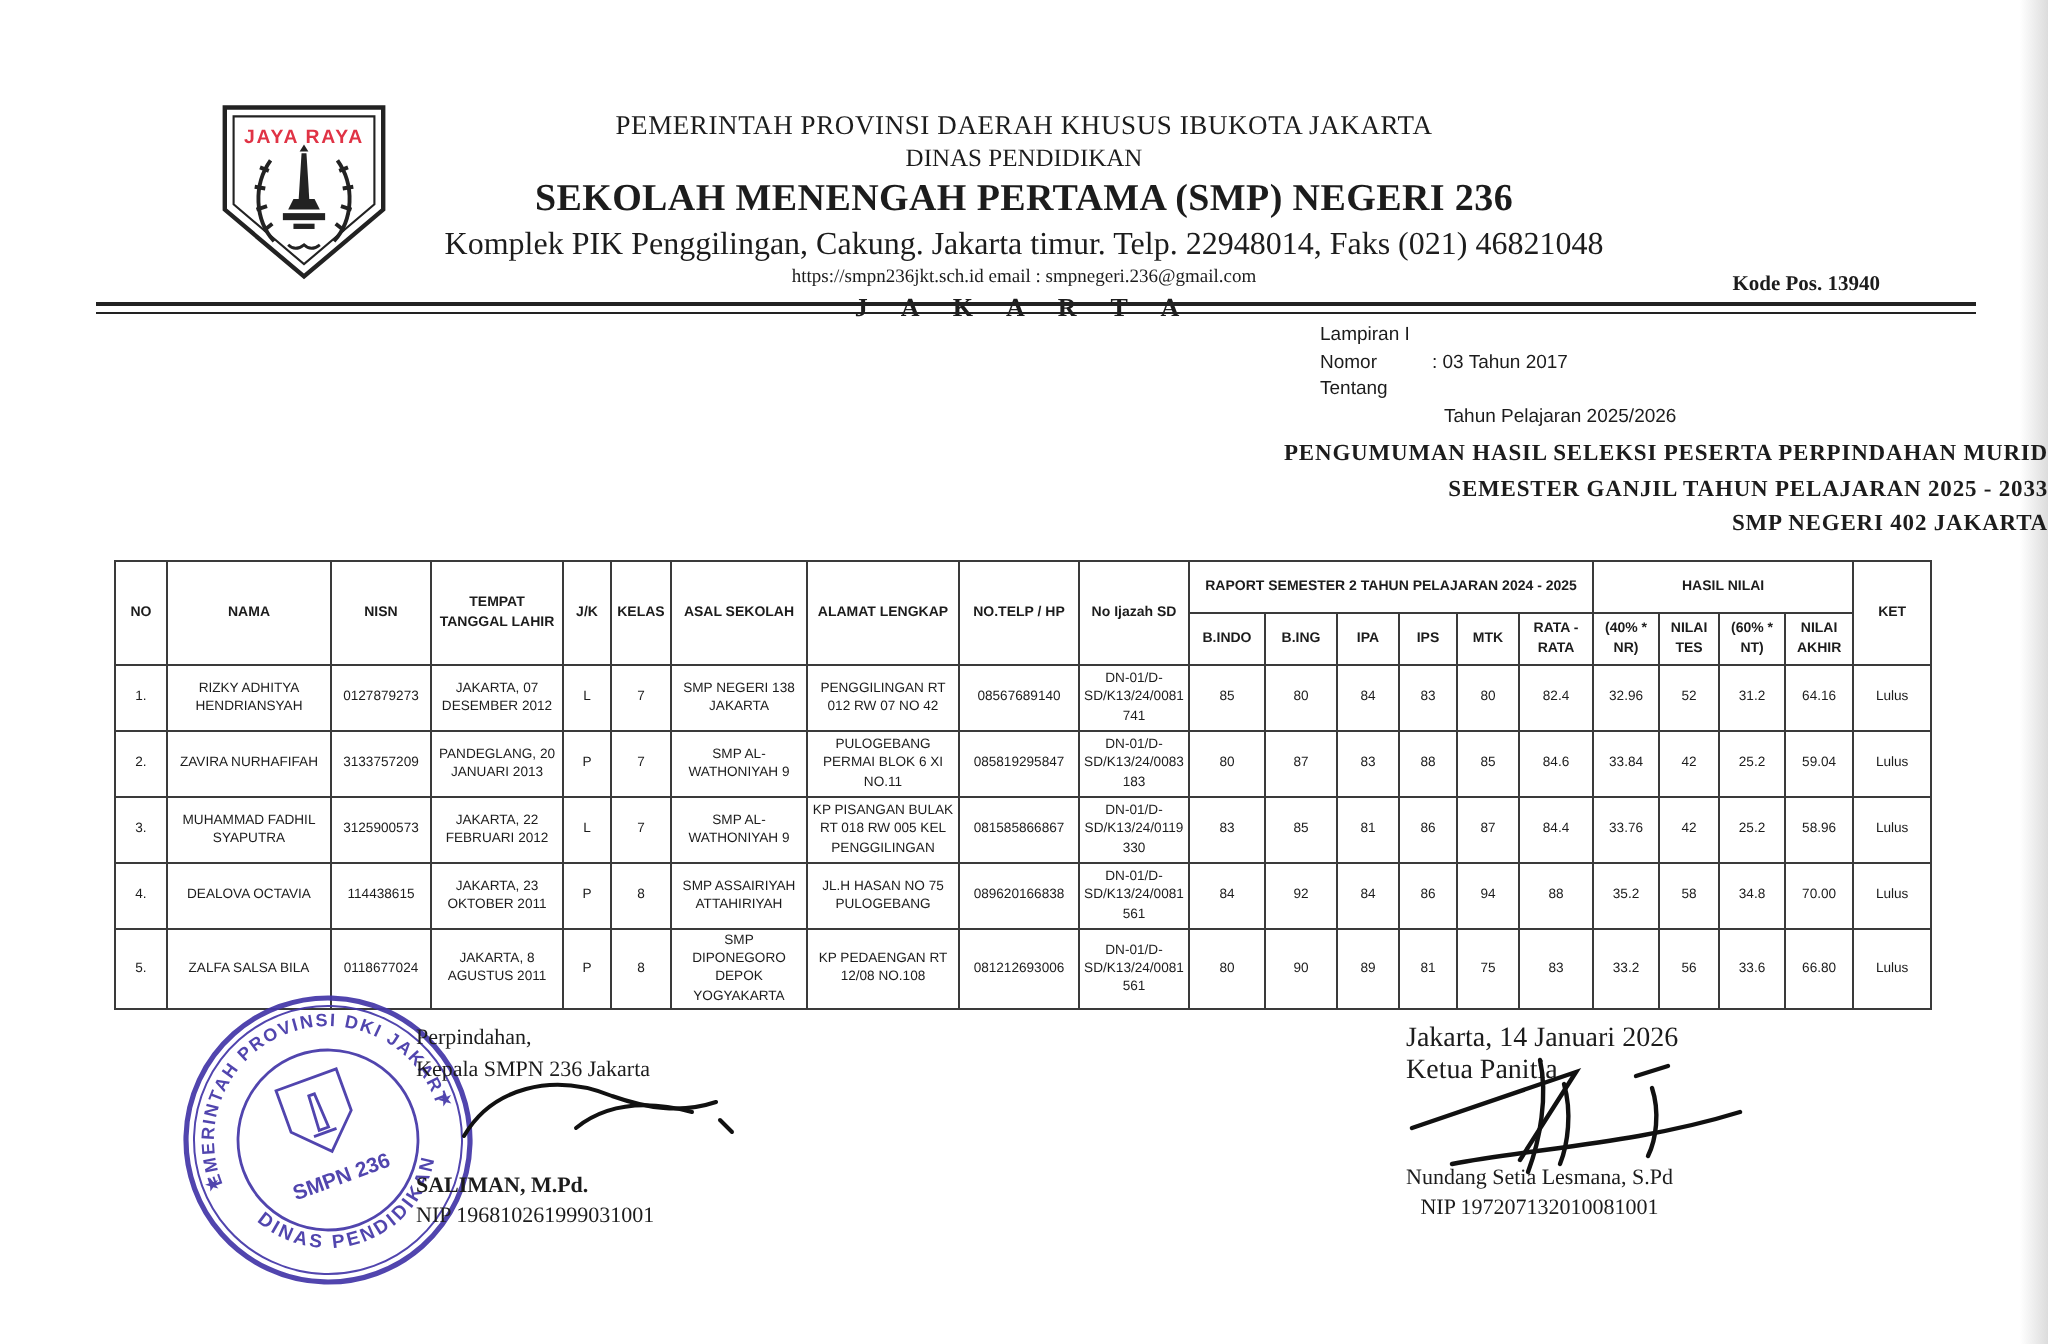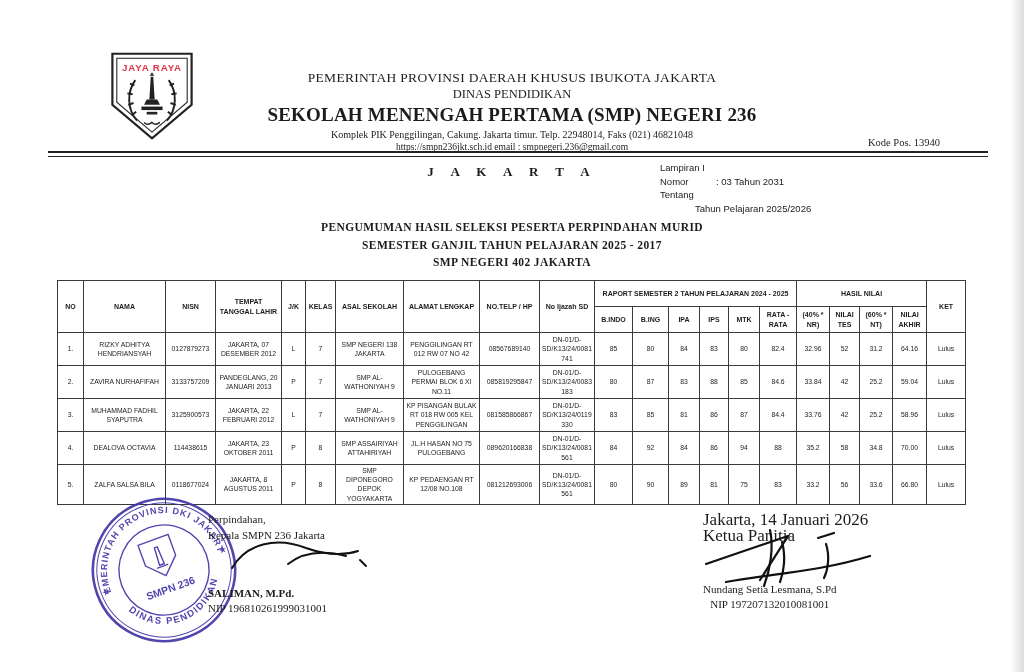--- a/index.html
+++ b/index.html
@@ -5,54 +5,54 @@
   html,body{margin:0;padding:0;}
   body{
     width:1024px;height:672px;position:relative;overflow:hidden;
     background:#ffffff;color:#1c1c1c;
     font-family:"Liberation Serif", serif;
   }
   .scan-edge{position:absolute;top:0;right:0;width:14px;height:672px;
     background:linear-gradient(to right,#ffffff,#dcdcdc);}
   
   .logo{position:absolute;left:108px;top:50px;width:88px;height:92px;}
-  .head-center{position:absolute;left:60px;right:60px;top:70px;text-align:center;}
+  .head-center{position:absolute;left:60px;right:60px;top:55px;text-align:center;}
   .h1{font-size:13.5px;letter-spacing:.3px;}
   .h2{font-size:12.5px;margin-top:1px;}
   .h3{font-size:19px;font-weight:bold;margin-top:2px;letter-spacing:.2px;}
-  .h4{font-size:10px;margin-top:3px;}
+  .h4{font-size:16px;margin-top:3px;}
   .h5{font-size:9.5px;margin-top:2px;text-align:center;}
-  .h6{font-size:13px;font-weight:bold;letter-spacing:7px;margin-top:12px;}
-  .kodepos{position:absolute;right:84px;top:137px;font-weight:normal;font-size:10.5px;}
+  .h6{font-size:13px;font-weight:bold;letter-spacing:7px;margin-top:2px;}
+  .kodepos{position:absolute;right:84px;top:137px;font-weight:bold;font-size:10.5px;}
   .rule{position:absolute;left:48px;right:36px;top:151px;height:3px;
     border-top:2.5px solid #222;border-bottom:1px solid #222;}
   
   .lampiran{position:absolute;left:618px;top:161px;width:345px;
     font-family:"Liberation Sans",sans-serif;font-size:9.5px;line-height:13.5px;}
   .lamp-row{display:flex;padding-left:42px;}
   .lamp-label{width:56px;flex:none;}
-  .lamp-indent{margin-left:35px;}
-  
-  .title{position:absolute;left:0;right:0;top:219px;text-align:center;
+  .lamp-indent{margin-left:62px;}
+  
+  .title{position:absolute;left:0;right:0;top:219px;text-align:right;
     font-weight:bold;font-size:11.5px;line-height:17.5px;letter-spacing:.4px;}
   
   table.doc{position:absolute;left:57px;top:280px;width:908px;
     border-collapse:collapse;table-layout:fixed;
     font-family:"Liberation Sans",sans-serif;}
   table.doc th,table.doc td{border:1px solid #3a3a3a;text-align:center;
     vertical-align:middle;padding:1px 2px;overflow:hidden;}
   table.doc thead th{font-size:7px;font-weight:bold;line-height:1.3;}
   table.doc tbody td{font-size:6.8px;line-height:1.35;word-wrap:break-word;}
   table.doc thead tr.r1{height:26px;}
   table.doc thead tr.r2{height:26px;}
   table.doc tbody tr{height:33px;}
   
   .sig-left-text{position:absolute;left:208px;top:512px;font-size:11px;line-height:15.5px;}
   .sig-left-name{position:absolute;left:208px;top:586px;font-size:11px;line-height:15px;}
-  .sig-right-text{position:absolute;left:703px;top:512px;font-size:17px;line-height:15.5px;}
+  .sig-right-text{position:absolute;left:703px;top:512px;font-size:14px;line-height:15.5px;}
   .sig-right-name{position:absolute;left:703px;top:582px;font-size:11px;line-height:15px;text-align:center;}
   .sig-name{font-weight:bold;}
   .stamp{position:absolute;left:88px;top:494px;width:152px;height:152px;
     transform:rotate(-20deg);opacity:.92;}
   .sign-svg{position:absolute;}
 </style>
 </head>
 <body>
 
 <div class="scan-edge"></div>
@@ -88,33 +88,33 @@
 
 <div class="kodepos">Kode Pos. 13940</div>
 <div class="rule"></div>
 
 <div class="lampiran">
   <div class="lamp-row">
     <span class="lamp-label">Lampiran I</span>
   </div>
   <div class="lamp-row">
     <span class="lamp-label">Nomor</span>
-    <span class="lamp-value">: 03 Tahun 2031</span>
+    <span class="lamp-value">: 03 Tahun 2017</span>
   </div>
   <div class="lamp-row">
     <span class="lamp-label">Tentang</span>
   </div>
   <div class="lamp-row">
     <span class="lamp-value lamp-indent">Tahun Pelajaran 2025/2026</span>
   </div>
 </div>
 
 <div class="title">
   <div>PENGUMUMAN HASIL SELEKSI PESERTA PERPINDAHAN MURID</div>
-  <div>SEMESTER GANJIL TAHUN PELAJARAN 2025 - 2017</div>
+  <div>SEMESTER GANJIL TAHUN PELAJARAN 2025 - 2033</div>
   <div>SMP NEGERI 402 JAKARTA</div>
 </div>
 
 <table class="doc">
   <colgroup>
     <col style="width:26px">
       <col style="width:82px">
       <col style="width:50px">
       <col style="width:66px">
     <col style="width:24px">

